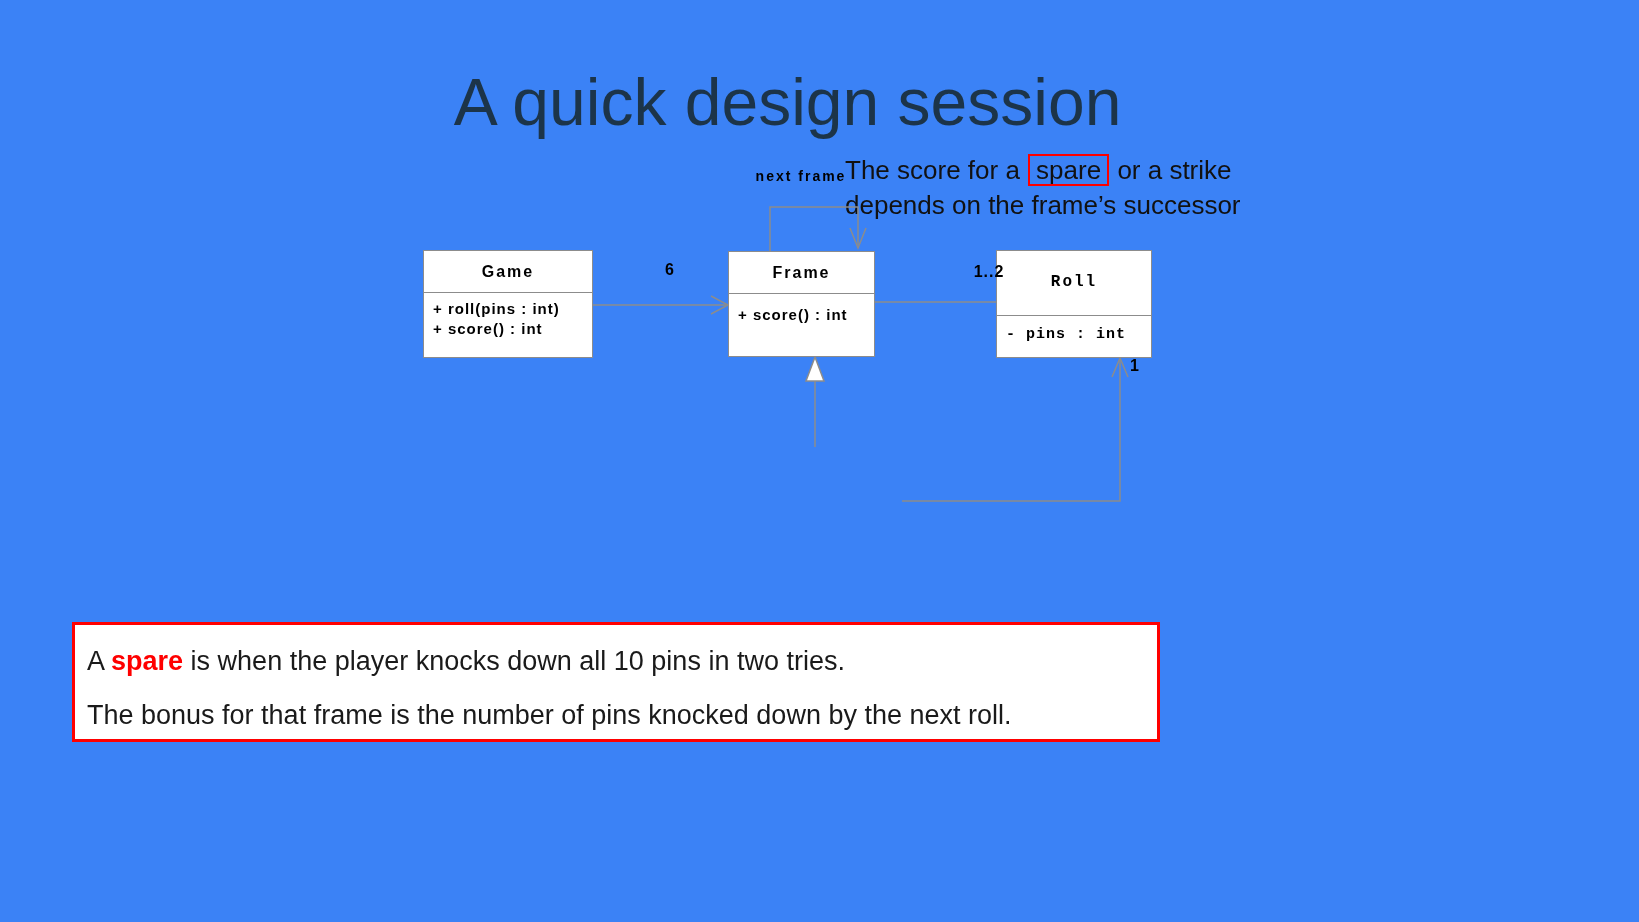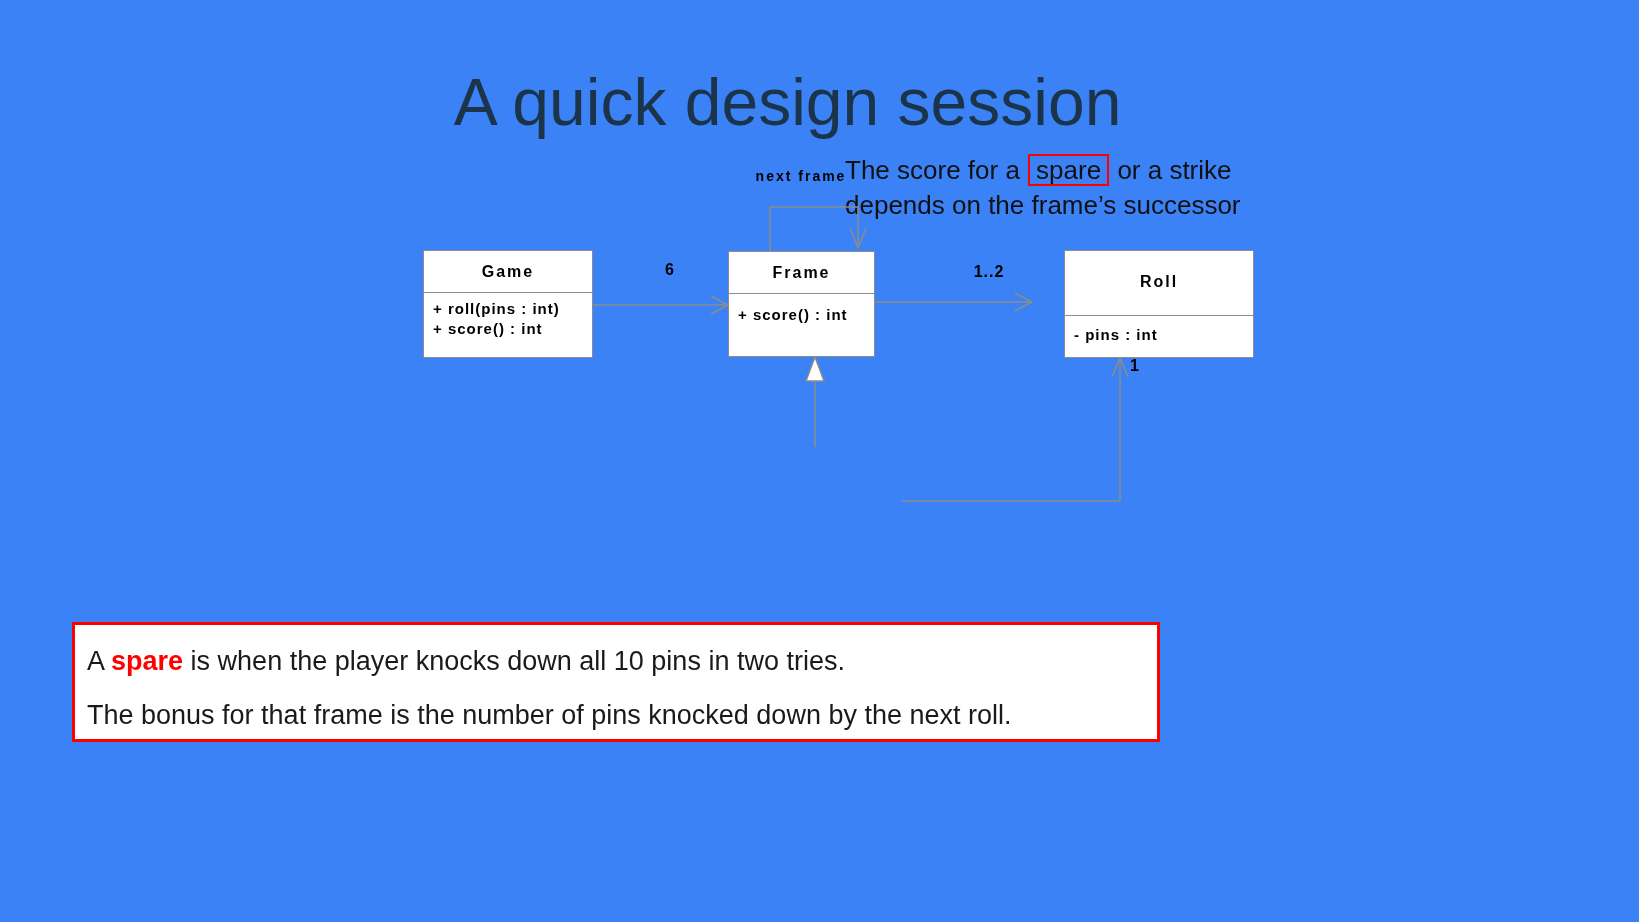--- a/index.html
+++ b/index.html
@@ -165,21 +165,21 @@
     </div>
   </div>
 
   <div class="uml-class" style="left:728px; top:251px; width:147px; height:106px;">
     <div class="uml-class-name" style="height:42px; line-height:42px;">Frame</div>
     <div class="uml-class-members" style="padding-top:11px;">
       <div>+ score() : int</div>
     </div>
   </div>
 
-  <div class="uml-class" style="left:1064px; top:250px; width:190px; height:108px;">
+  <div class="uml-class" style="left:996px; top:250px; width:156px; height:108px;font-family:Liberation Mono, monospace;">
     <div class="uml-class-name" style="height:65px; line-height:62px;">Roll</div>
     <div class="uml-class-members" style="padding-top:9px;">
       <div>- pins : int</div>
     </div>
   </div>
 
 
   <span class="edge-label" style="left:645px; top:261px; width:50px;">6</span>
   <span class="edge-label" style="left:958px; top:263px; width:62px;">1..2</span>
   <span class="edge-label small" style="left:726px; top:168px; width:150px;">next frame</span>

